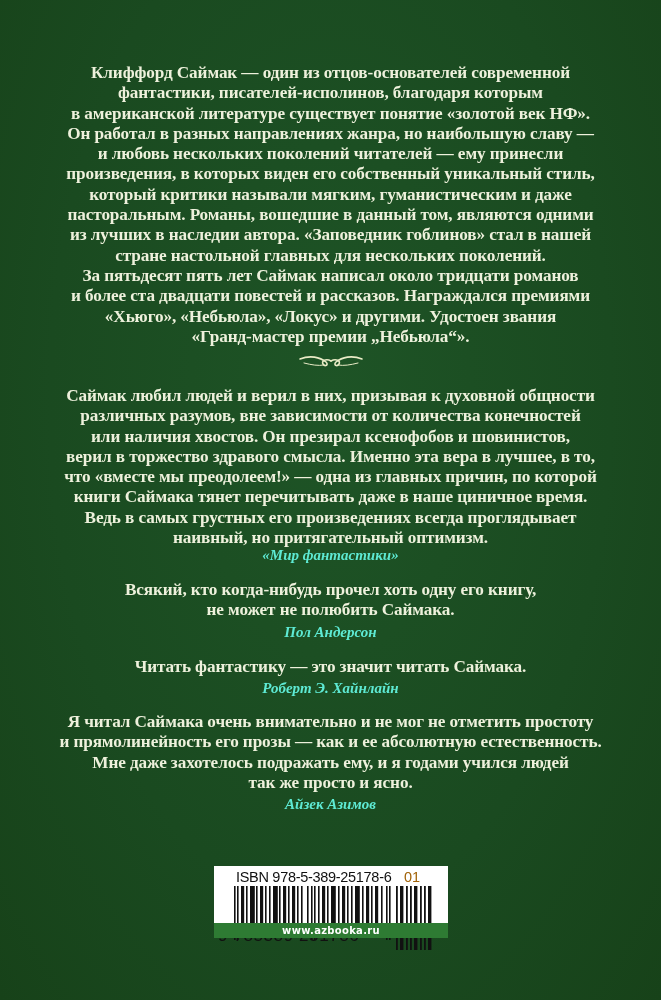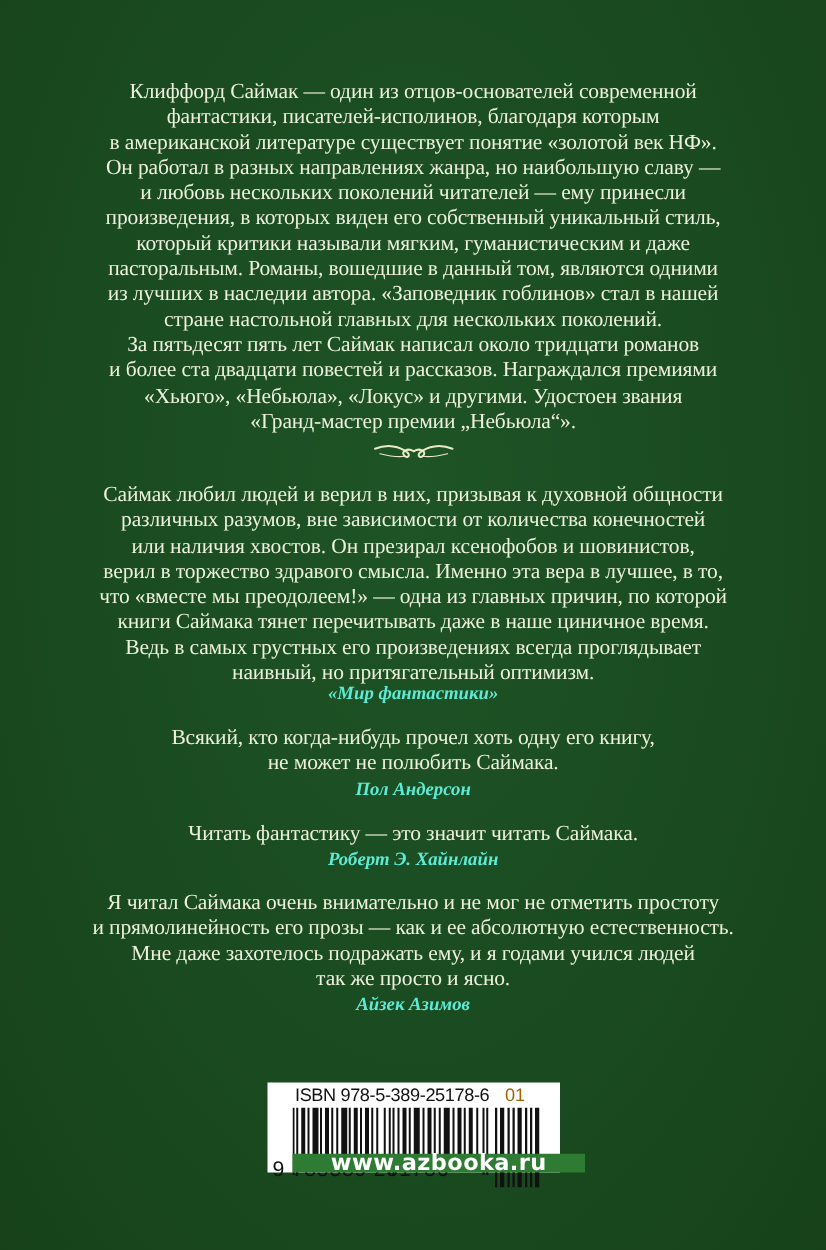--- a/index.html
+++ b/index.html
@@ -14,21 +14,21 @@
   .page { position: absolute; left: 0; top: 0; width: 661px; height: 1000px; }
   .block {
     position: absolute; left: 50px; width: 561px;
     text-align: center;
     font-family: "Liberation Serif", "DejaVu Serif", serif;
     font-size: 17.2px;
     line-height: 20.3px;
     letter-spacing: -0.1px;
     color: #eef1dc;
   }
-  .line { display: block; white-space: nowrap; }
+  .line { display: block; white-space: nowrap; font-weight: bold; }
   .attr {
     position: absolute; left: 50px; width: 561px; text-align: center;
     font-family: "Liberation Serif", "DejaVu Serif", serif;
     font-style: italic; font-weight: bold;
     font-size: 15px; line-height: 18px;
     color: #5eead4;
   }
   .ornament { position: absolute; left: 298px; top: 353px; width: 66px; height: 16px; }
 
   .barcode-box {
@@ -50,22 +50,22 @@
   .ean-digits {
     position: absolute; left: 4px; top: 60px;
     font-family: "Liberation Sans", "DejaVu Sans", sans-serif;
     font-size: 17px; color: #111; letter-spacing: 0.6px; white-space: nowrap;
   }
   .url-band {
     position: absolute; left: 0; bottom: 0; width: 234px; height: 15px;
     background: #2e7b33;
     text-align: center;
     font-family: "DejaVu Sans", "Liberation Sans", sans-serif;
-    font-weight: bold; font-size: 18px; line-height: 15px;
-    color: #ffffff; letter-spacing: 0.3px; margin-left: 20px;
+    font-weight: bold; font-size: 10px; line-height: 15px;
+    color: #ffffff; letter-spacing: 0.3px;
   }
 </style>
 </head>
 <body>
 
 <div class="page">
 
   <div class="block" style="top:63px;">
     <span class="line">Клиффорд Саймак — один из отцов-основателей современной</span>
     <span class="line">фантастики, писателей-исполинов, благодаря которым</span>

